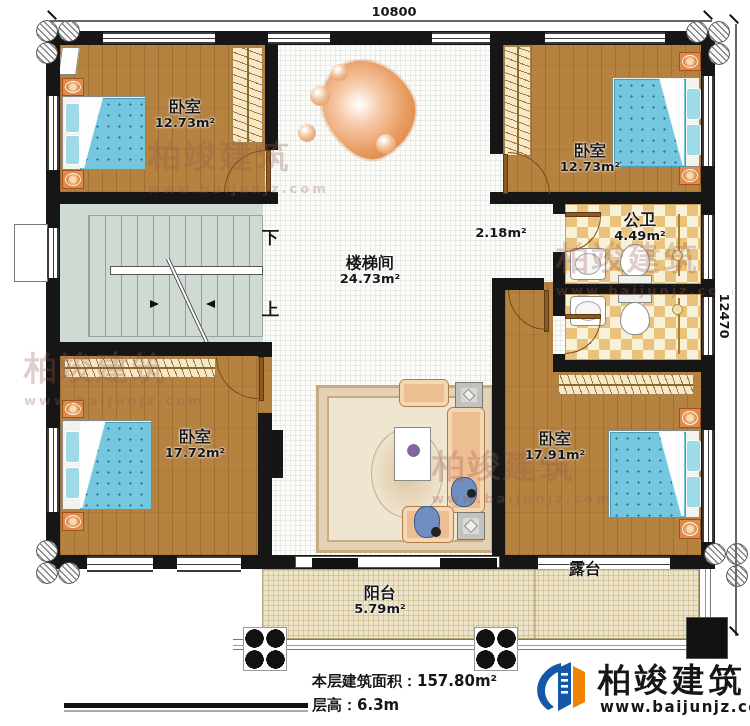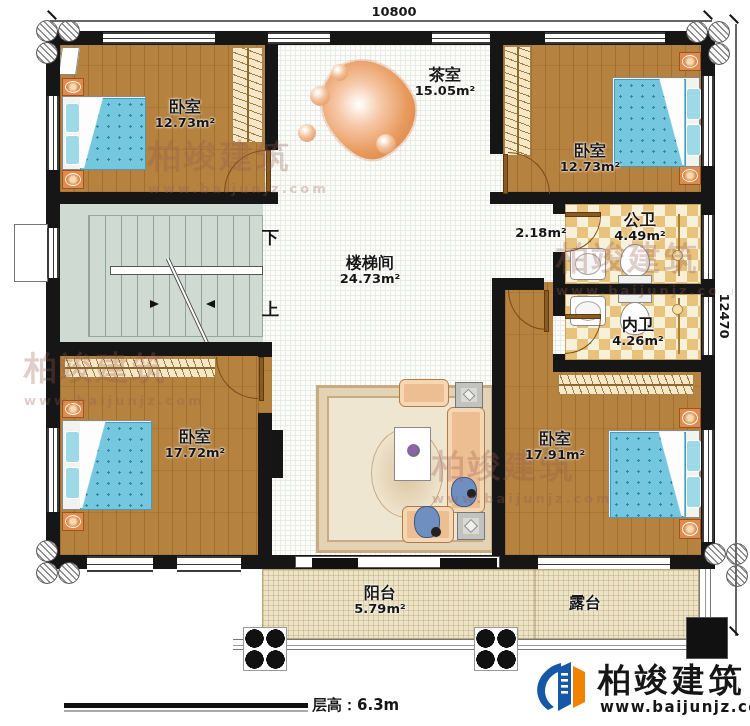--- a/index.html
+++ b/index.html
@@ -298,63 +298,56 @@
   </div>
   <div class="el wm" style="left:432px;top:444px">
     <div class="wm-cn">柏竣建筑</div>
       <div class="wm-en">www.baijunjz.com</div>
   </div>
 
   <div class="el rlab" style="left:140px;top:98px;width:90px">
     <div class="nm">卧室</div>
       <div class="ar">12.73m²</div>
   </div>
-  <div class="el rlab" style="left:400px;top:66px;width:90px">
-    <div class="nm">茶室</div>
-      <div class="ar">15.05m²</div>
-  </div>
   <div class="el rlab" style="left:545px;top:142px;width:90px">
     <div class="nm">卧室</div>
       <div class="ar">12.73m²</div>
   </div>
   <div class="el rlab" style="left:322px;top:254px;width:96px">
     <div class="nm">楼梯间</div>
       <div class="ar">24.73m²</div>
   </div>
-  <div class="el rlab" style="left:504px;top:226px;width:74px">
+  <div class="el rlab" style="left:464px;top:226px;width:74px">
     <div class="ar">2.18m²</div>
   </div>
   <div class="el rlab" style="left:595px;top:211px;width:90px">
     <div class="nm">公卫</div>
       <div class="ar">4.49m²</div>
   </div>
-  <div class="el rlab" style="left:593px;top:316px;width:90px">
-    <div class="nm">内卫</div>
-      <div class="ar">4.26m²</div>
-  </div>
   <div class="el rlab" style="left:150px;top:428px;width:90px">
     <div class="nm">卧室</div>
       <div class="ar">17.72m²</div>
   </div>
   <div class="el rlab" style="left:510px;top:430px;width:90px">
     <div class="nm">卧室</div>
       <div class="ar">17.91m²</div>
   </div>
   <div class="el rlab" style="left:335px;top:584px;width:90px">
     <div class="nm">阳台</div>
       <div class="ar">5.79m²</div>
   </div>
-  <div class="el rlab" style="left:545px;top:594px;width:80px">
+  <div class="el rlab" style="left:545px;top:560px;width:80px">
     <div class="nm">露台</div>
   </div>
   <div class="el updown" style="left:262px;top:226px">下</div>
   <div class="el updown" style="left:262px;top:298px">上</div>
 
   <div class="el" style="left:64px;top:703px;width:244px;height:5px;background:#111;z-index:40"></div>
   <div class="el" style="left:64px;top:710px;width:244px;height:2px;background:#aaa;z-index:40"></div>
+  <div class="el tb-line" style="left:312px;top:672px">本层建筑面积：157.80m²</div>
   <div class="el tb-line" style="left:312px;top:696px">层高：6.3m</div>
   <div class="el" style="left:532px;top:656px;width:60px;height:62px;z-index:40">
     <svg width="60" height="62" viewBox="0 0 60 62">
       <path d="M16 54 C6 47 2 34 8 23 C12 15 20 9 29 7 L29 15 C22 17 16 22 14 29 C11 38 15 46 22 51 Z" fill="#1558a8"></path>
       <polygon points="26,12 39,6 39,48 26,55" fill="#1558a8"></polygon>
       <polygon points="41,10 53,16 53,46 41,52" fill="#f08300"></polygon>
       <rect x="29" y="17" width="7" height="2.6" fill="#fff"></rect>
       <rect x="29" y="23" width="7" height="2.6" fill="#fff"></rect>
       <rect x="29" y="29" width="7" height="2.6" fill="#fff"></rect>
       <rect x="29" y="35" width="7" height="2.6" fill="#fff"></rect>

